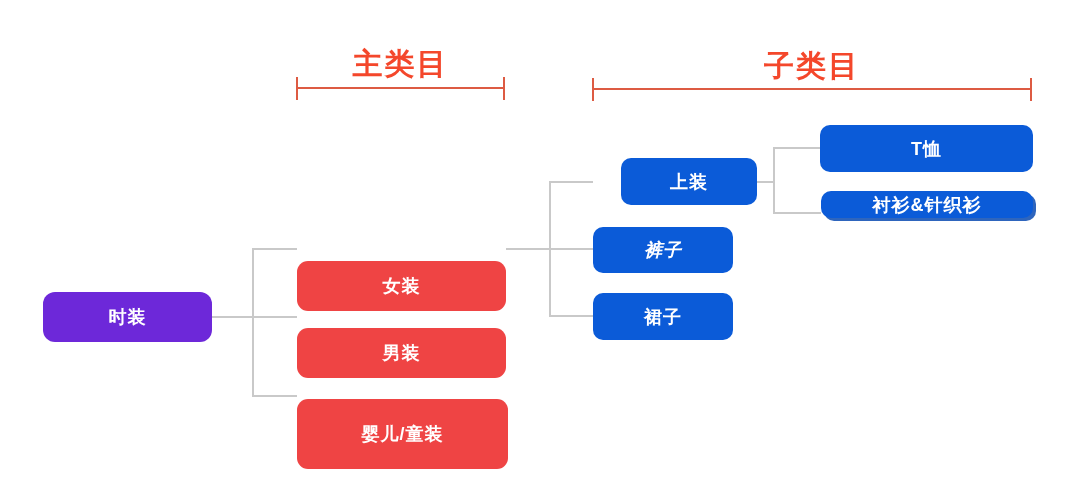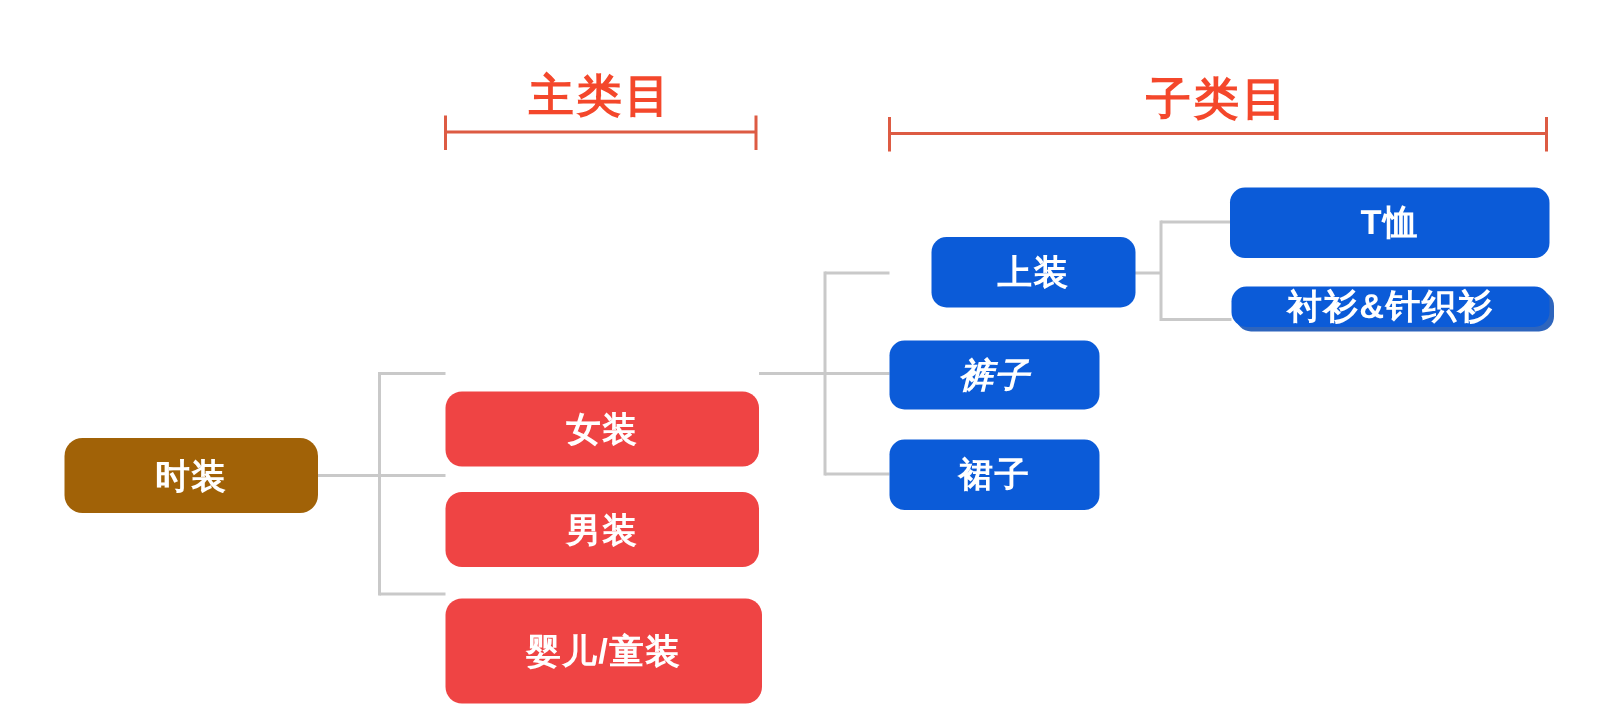--- a/index.html
+++ b/index.html
@@ -14,29 +14,29 @@
     font-family: "Liberation Sans", "DejaVu Sans", sans-serif;
   }
 
   
   .node {
     position: absolute;
     display: flex;
     align-items: center;
     justify-content: center;
     color: #ffffff;
-    font-size: 23px;
+    font-size: 18px;
     font-weight: 600;
     letter-spacing: 1px;
     border-radius: 10px;
     box-sizing: border-box;
   }
   .node-root {
     left: 43px; top: 292px; width: 169px; height: 50px;
-    background: #a16207;
+    background: #6d28d9;
     border-radius: 12px;
   }
   .node-navy { background: #ef4444; border-radius: 11px; margin-top: 37px; }
   .node-blue { background: #0B5BD8; }
 
   #n-women { left: 297px; top: 224px; width: 209px; height: 50px; }
   #n-men   { left: 297px; top: 291px; width: 209px; height: 50px; }
   #n-baby  { left: 297px; top: 362px; width: 211px; height: 70px; }
 
   #n-tops   { left: 621px; top: 158px; width: 136px; height: 47px; }

